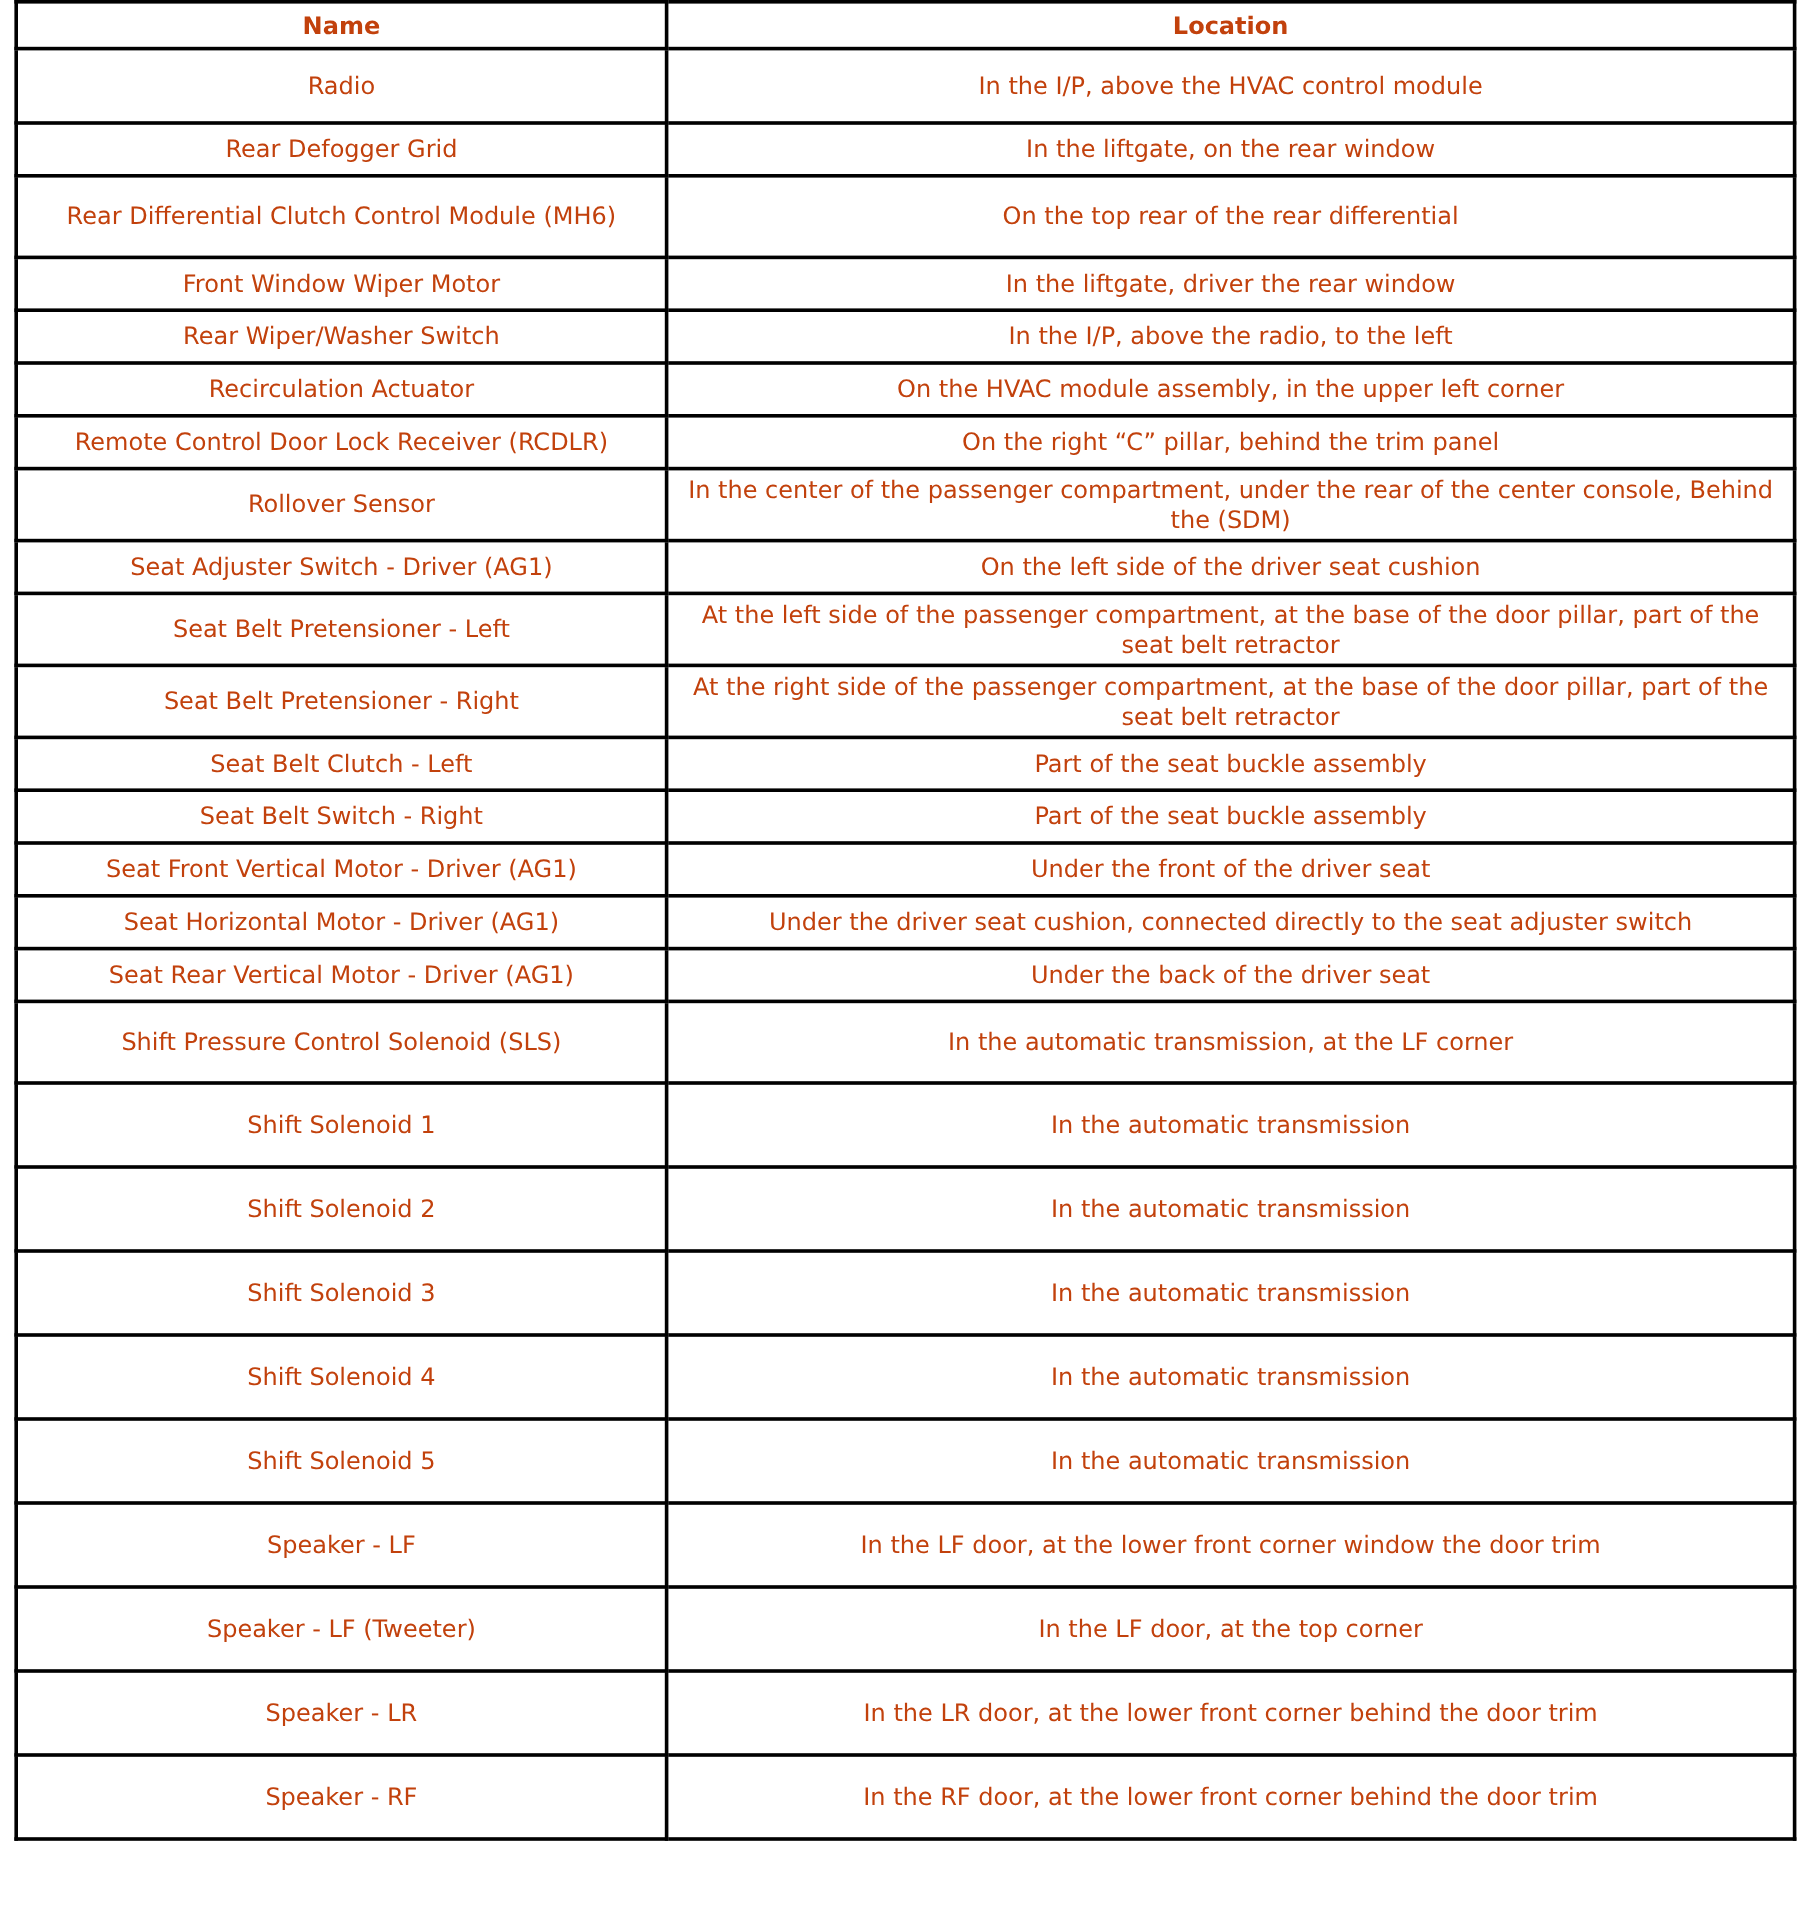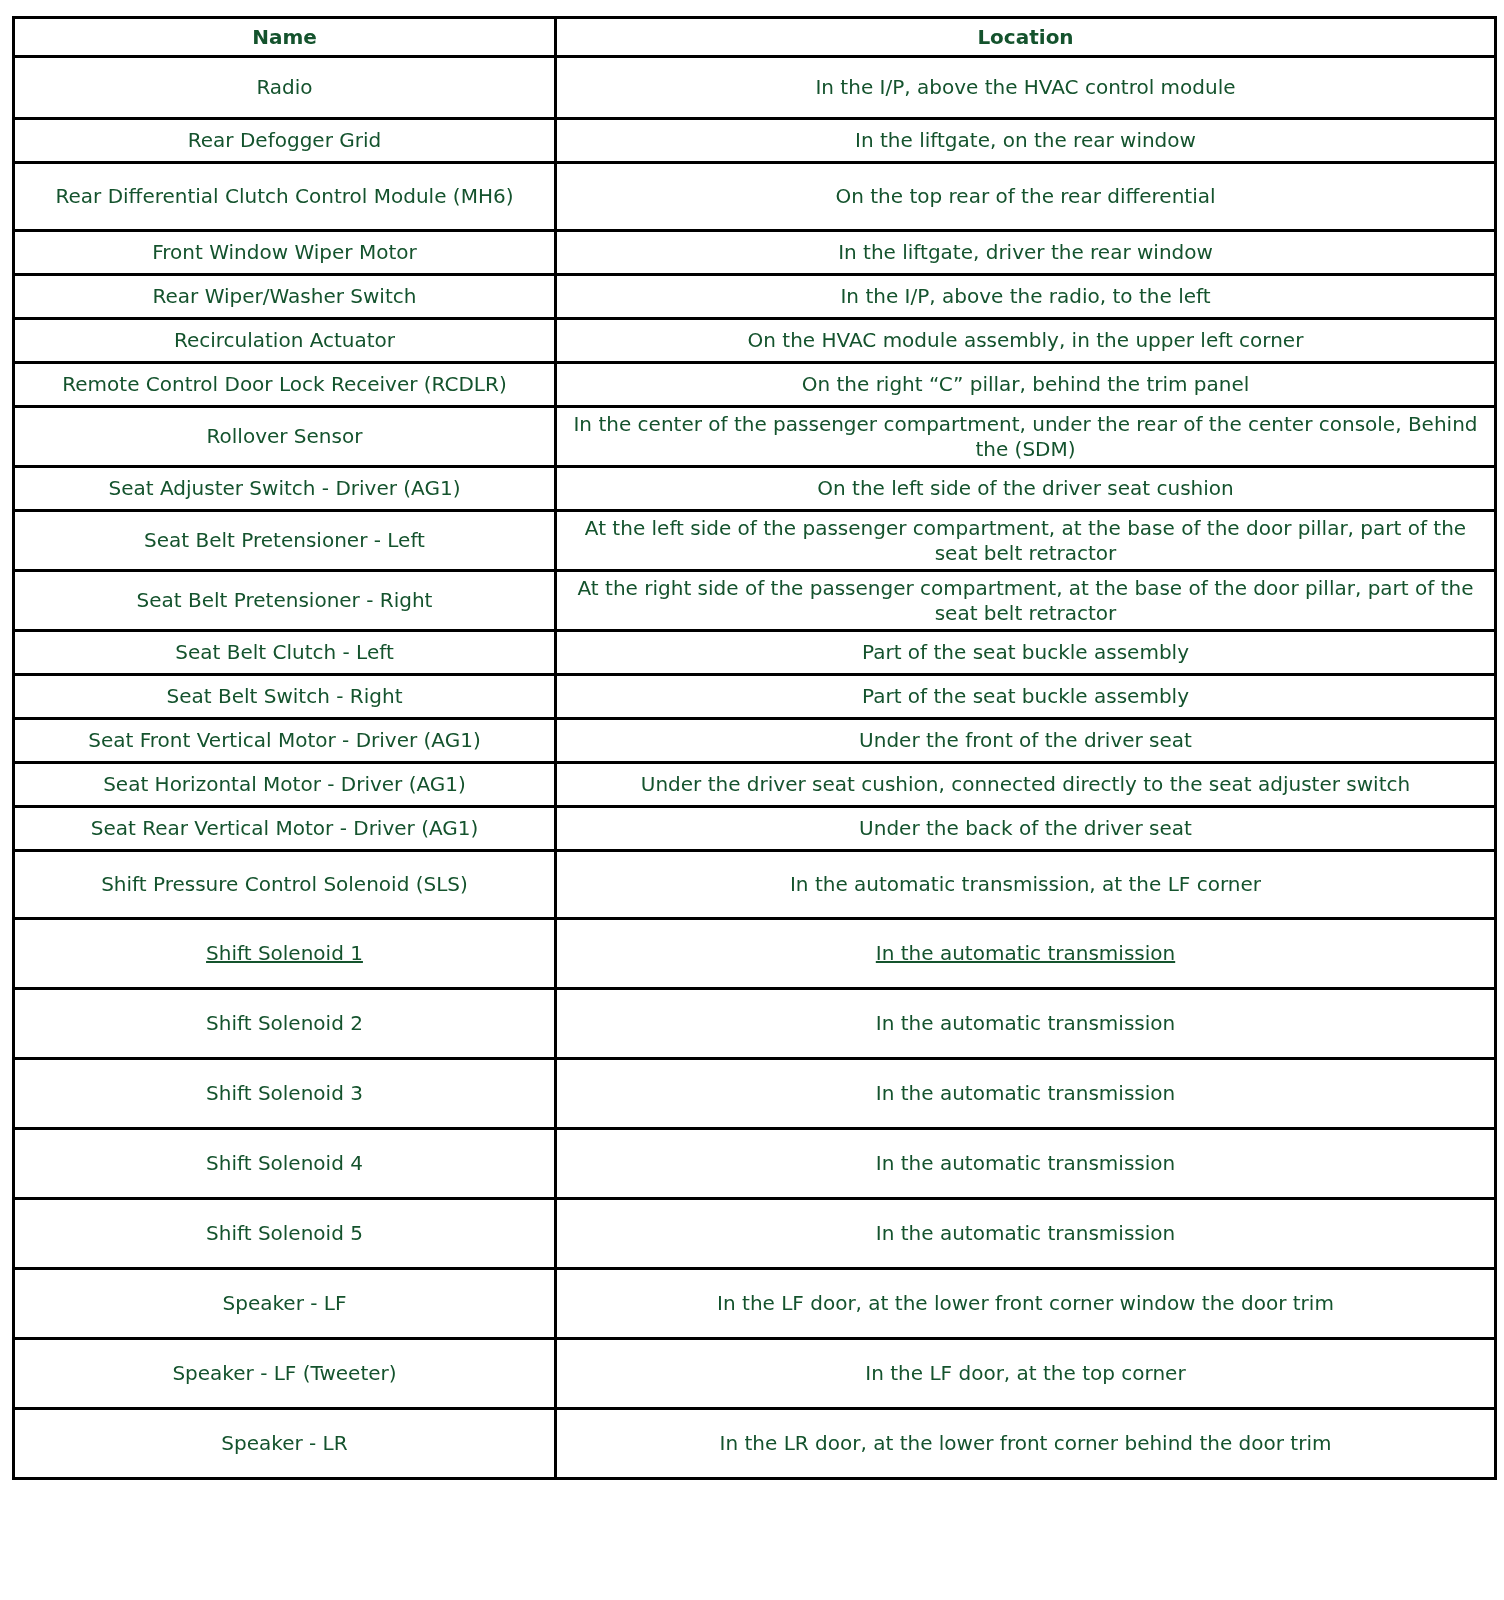--- a/index.html
+++ b/index.html
@@ -1,25 +1,25 @@
 <!DOCTYPE html>
 <html><head>
   <meta charset="utf-8">
   <style>
     html, body { margin: 0; padding: 0; background: #ffffff; }
     body { width: 1504px; height: 1600px; overflow: hidden; position: relative; }
     .doc-table {
       position: absolute;
-      left: 12px; top: 16px;
+      left: 12px; top: 0;
       width: 1482px;
       border-collapse: collapse;
       table-layout: fixed;
       font-family: "DejaVu Sans", sans-serif;
       font-size: 20px;
-      color: #14532d;
+      color: #c2410c;
     }
     .doc-table col.c1 { width: 542px; }
     .doc-table col.c2 { width: 940px; }
     .doc-table th, .doc-table td {
       border: 3px solid #000;
       padding: 0 6px;
       line-height: 25px;
       vertical-align: middle;
     }
     .doc-table th {
@@ -108,21 +108,21 @@
         <td class="loc">Under the driver seat cushion, connected directly to the seat adjuster switch</td>
       </tr>
       <tr style="height: 44px;">
         <td class="name">Seat Rear Vertical Motor - Driver (AG1)</td>
         <td class="loc">Under the back of the driver seat</td>
       </tr>
       <tr style="height: 68px;">
         <td class="name">Shift Pressure Control Solenoid (SLS)</td>
         <td class="loc">In the automatic transmission, at the LF corner</td>
       </tr>
-      <tr style="height: 70px; text-decoration: underline;">
+      <tr style="height: 70px;">
         <td class="name">Shift Solenoid 1</td>
         <td class="loc">In the automatic transmission</td>
       </tr>
       <tr style="height: 70px;">
         <td class="name">Shift Solenoid 2</td>
         <td class="loc">In the automatic transmission</td>
       </tr>
       <tr style="height: 70px;">
         <td class="name">Shift Solenoid 3</td>
         <td class="loc">In the automatic transmission</td>
@@ -140,16 +140,20 @@
         <td class="loc">In the LF door, at the lower front corner window the door trim</td>
       </tr>
       <tr style="height: 70px;">
         <td class="name">Speaker - LF (Tweeter)</td>
         <td class="loc">In the LF door, at the top corner</td>
       </tr>
       <tr style="height: 70px;">
         <td class="name">Speaker - LR</td>
         <td class="loc">In the LR door, at the lower front corner behind the door trim</td>
       </tr>
+      <tr style="height: 70px;">
+        <td class="name">Speaker - RF</td>
+        <td class="loc">In the RF door, at the lower front corner behind the door trim</td>
+      </tr>
     </tbody>
 </table>
 
 <div class="page-cut"></div>
 
 </body></html>

